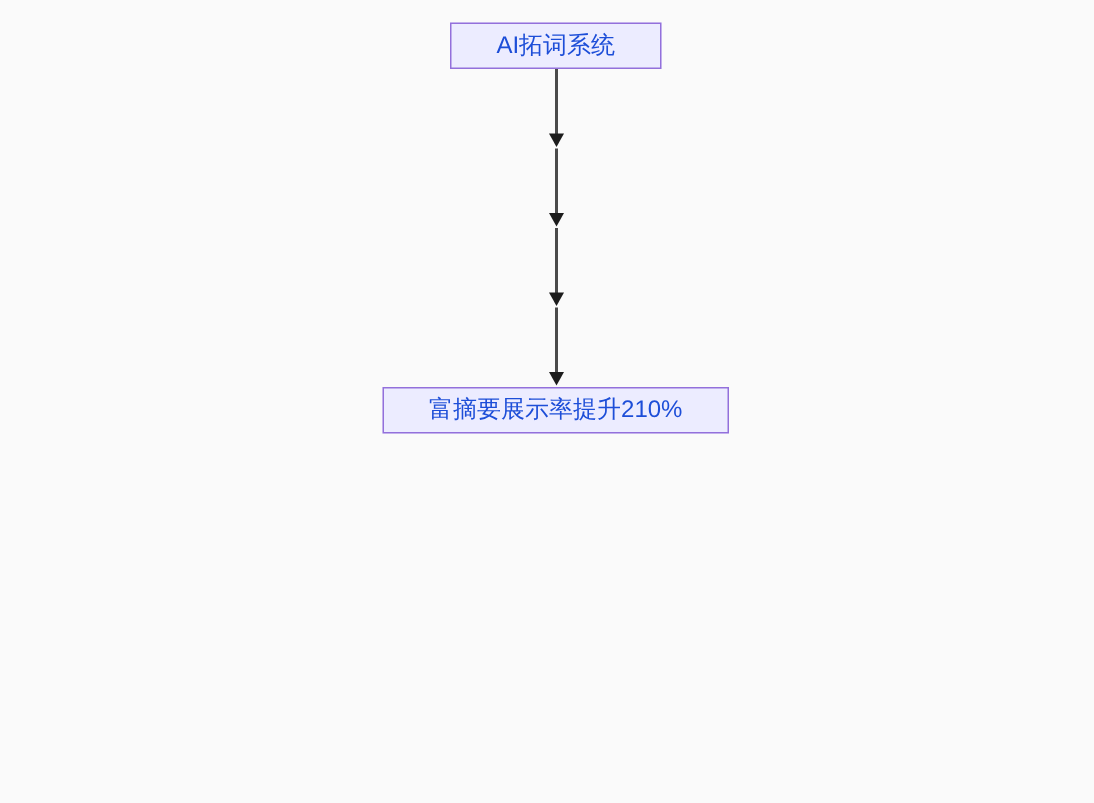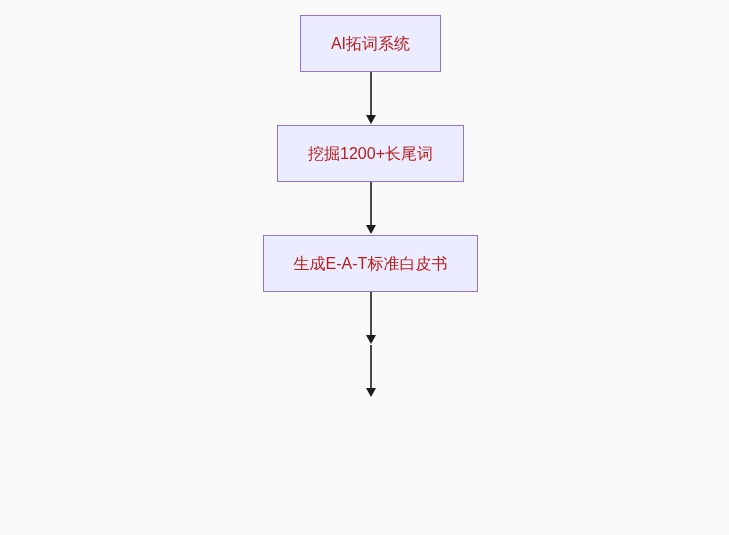--- a/index.html
+++ b/index.html
@@ -19,24 +19,24 @@
     display: flex;
     flex-direction: column;
     align-items: center;
     padding-top: 15px;
     box-sizing: border-box;
     transform: translateX(6px);
   }
   .node {
     background: #ECECFF;
     border: 1px solid #9370DB;
-    color: #b91c1c;
+    color: #1d4ed8;
     font-size: 16px;
     line-height: 19px;
-    padding: 18px 30px;
+    padding: 5px 30px;
     text-align: center;
     white-space: nowrap;
     box-sizing: border-box;
   }
   .arrow {
     position: relative;
     width: 12px;
     height: 53px;
     display: flex;
     flex-direction: column;
@@ -63,38 +63,35 @@
 
   <div class="node">
     <span>AI拓词系统</span>
   </div>
 
   <div class="arrow">
     <div class="arrow-line"></div>
     <div class="arrow-head"></div>
   </div>
 
-  <div class="node">
-    <span>挖掘1200+长尾词</span>
-  </div>
-
-  <div class="arrow">
-    <div class="arrow-line"></div>
-    <div class="arrow-head"></div>
-  </div>
-
-  <div class="node">
-    <span>生成E-A-T标准白皮书</span>
-  </div>
 
   <div class="arrow">
     <div class="arrow-line"></div>
     <div class="arrow-head"></div>
   </div>
 
 
   <div class="arrow">
     <div class="arrow-line"></div>
     <div class="arrow-head"></div>
   </div>
 
 
+  <div class="arrow">
+    <div class="arrow-line"></div>
+    <div class="arrow-head"></div>
+  </div>
+
+  <div class="node">
+    <span>富摘要展示率提升210%</span>
+  </div>
+
 </div>
 
 </body></html>

